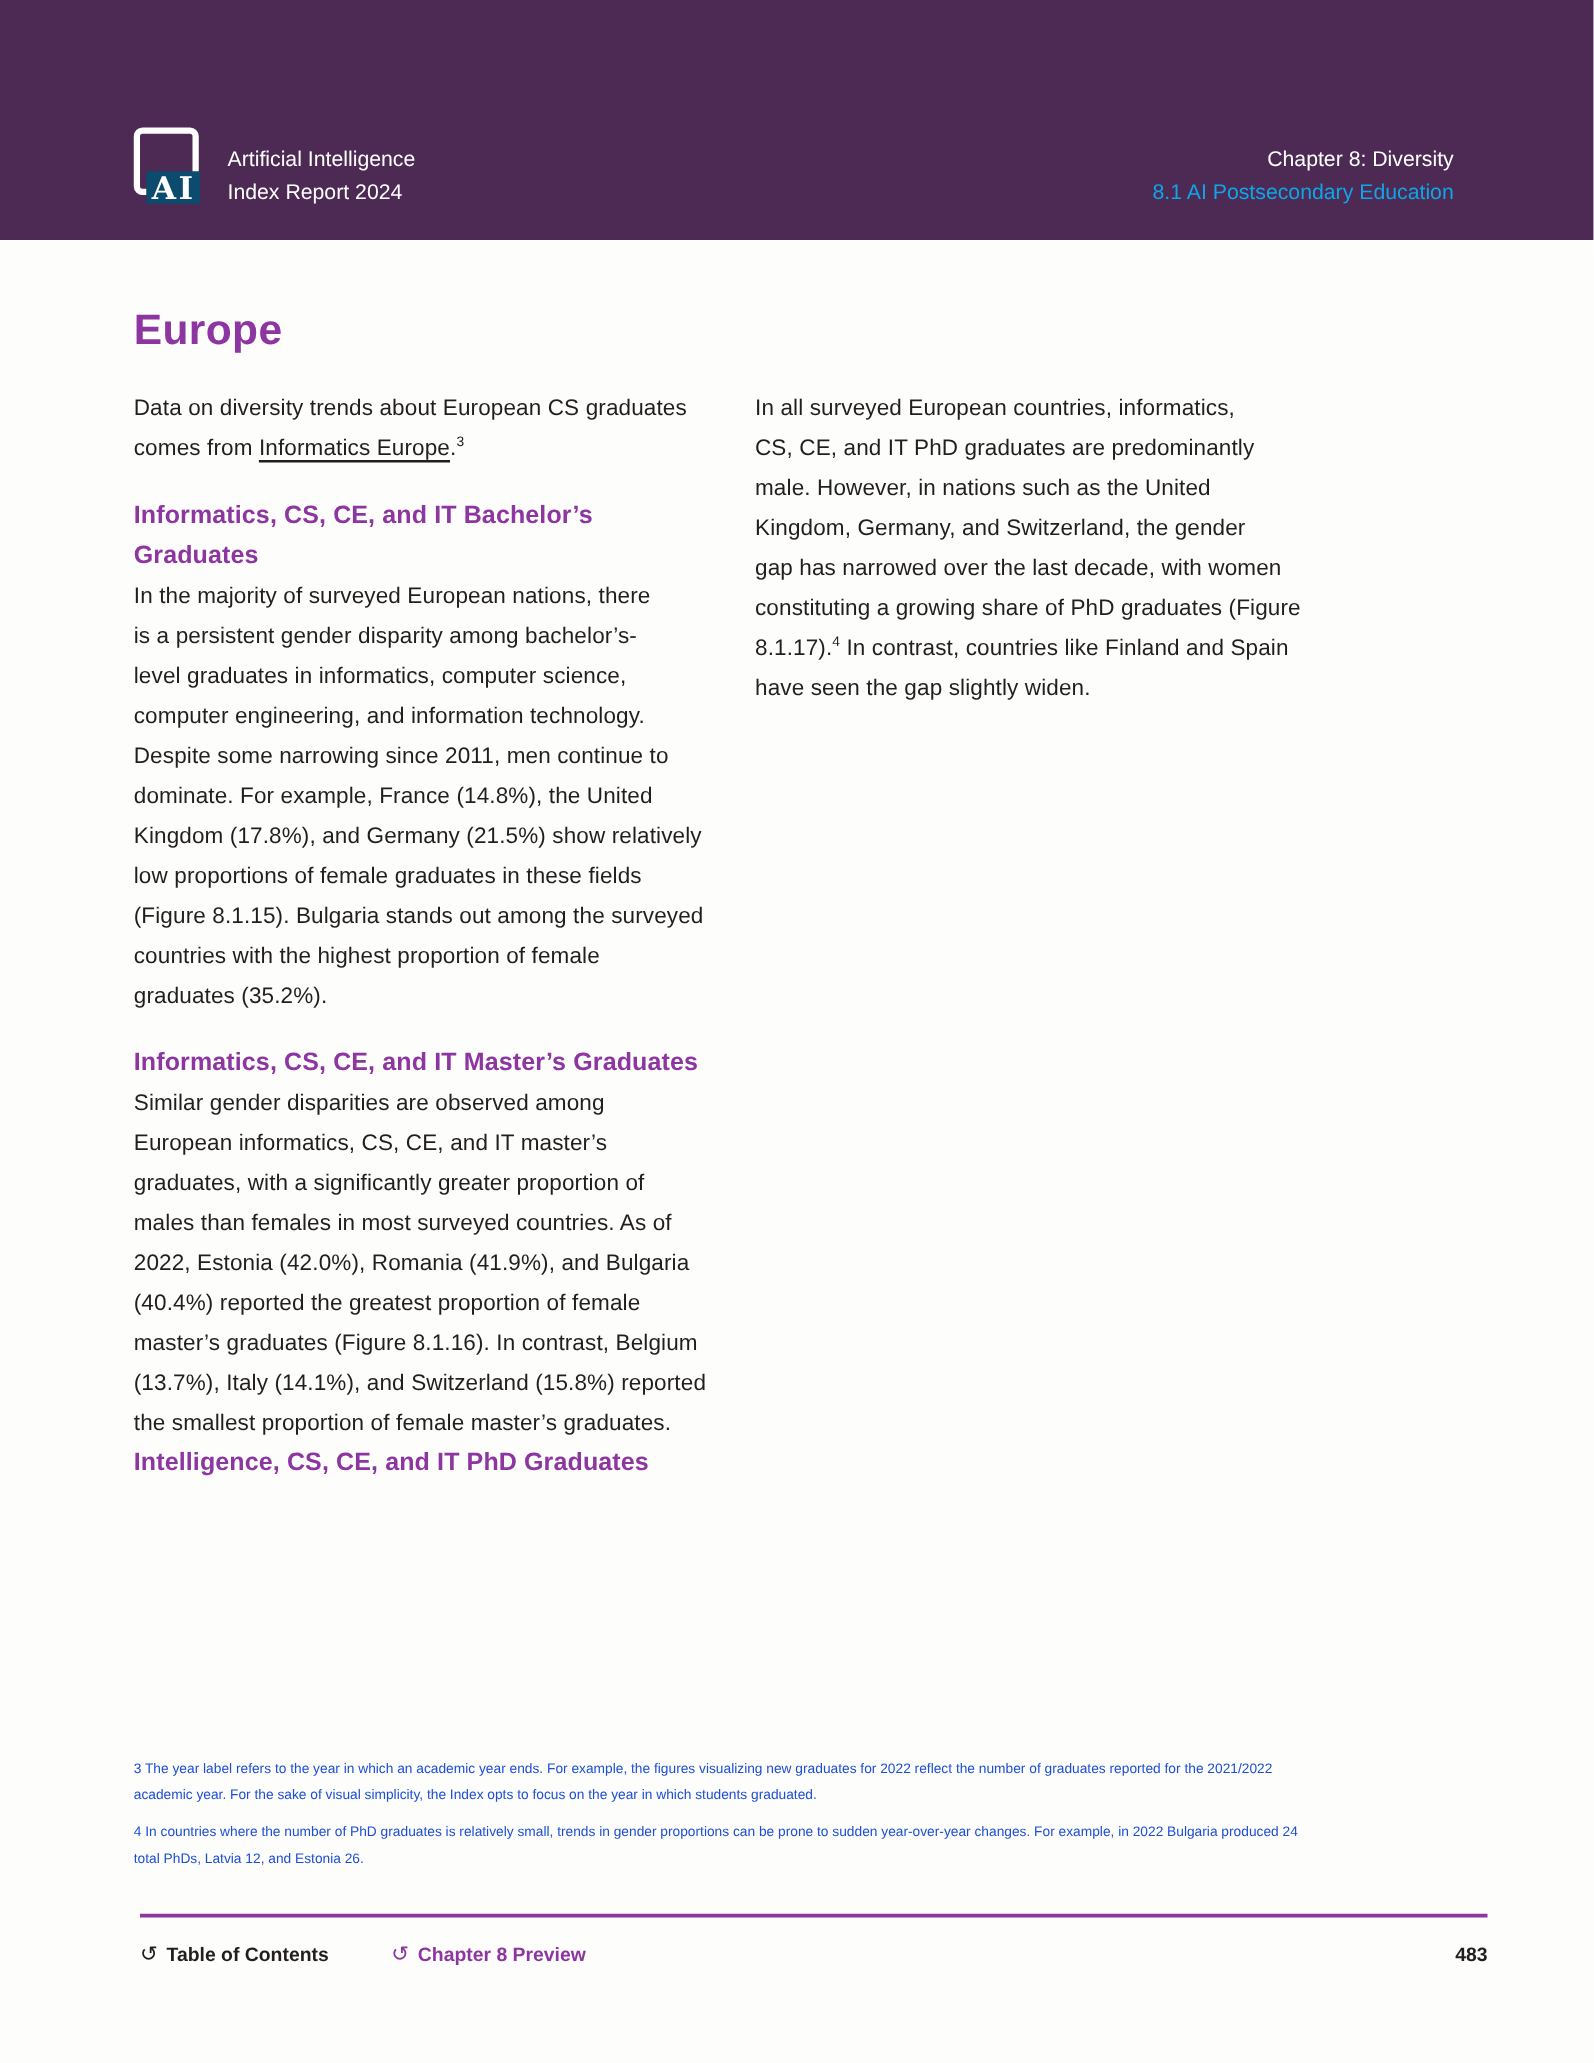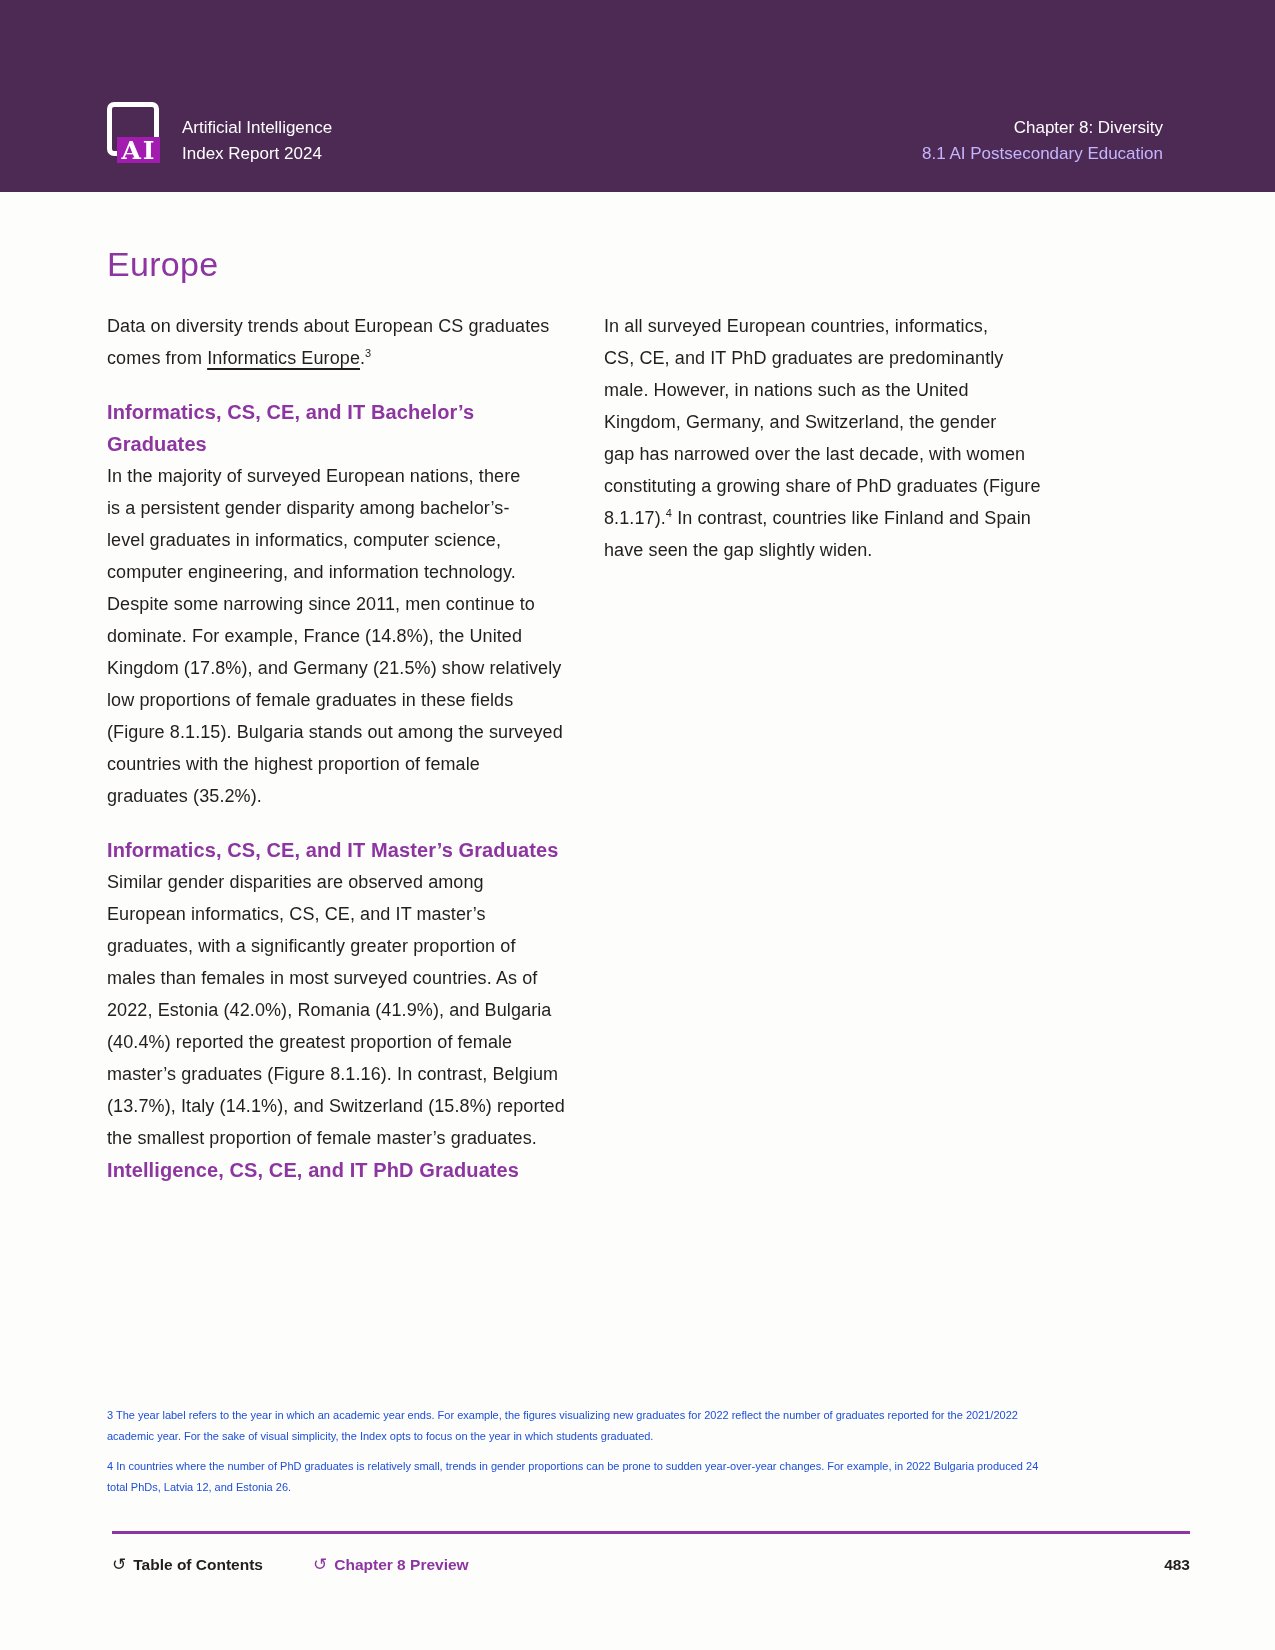--- a/index.html
+++ b/index.html
@@ -17,34 +17,34 @@
     padding:0 112px 24px 107px;
   }
   .brand { display:flex; align-items:flex-end; gap:23px; }
   .logo-box {
     position:relative; width:42px; height:44px;
     border:5px solid #ffffff; border-radius:7px;
     margin-bottom:12px;
   }
   .logo-ai {
     position:absolute; left:5px; right:-6px; bottom:-12px;
-    background:#a21caf; padding:1px 1px 0 2px;
+    background:#0c4a6e; padding:1px 1px 0 2px;
     color:#ffffff; font-family:"DejaVu Serif", serif; font-weight:700;
     font-size:25px; line-height:1; letter-spacing:2px; text-align:center;
   }
   .brand-text { font-size:17px; line-height:26px; font-weight:400; color:#ffffff; margin-bottom:1px; }
   .chapter-info { text-align:right; font-size:17px; line-height:26px; font-weight:400; margin-bottom:1px; }
   .chapter-title { color:#ffffff; }
-  .chapter-section { color:#c4b5fd; }
+  .chapter-section { color:#0ea5e9; }
 
   
   .main { position:absolute; top:192px; left:107px; width:1035px; }
   h1.page-title {
     margin:52px 0 0 0; font-size:34px; line-height:40px;
-    font-weight:400; color:#8d35a0; letter-spacing:0.3px;
+    font-weight:700; color:#8d35a0; letter-spacing:0.3px;
   }
   .columns { display:flex; margin-top:26px; }
   .col-left  { width:497px; }
   .col-right { width:483px; }
 
   .body {
     margin:0; font-size:18px; line-height:32px; color:#221e1f;
     white-space:pre-line; letter-spacing:0.1px;
   }
   h2.section-heading {

